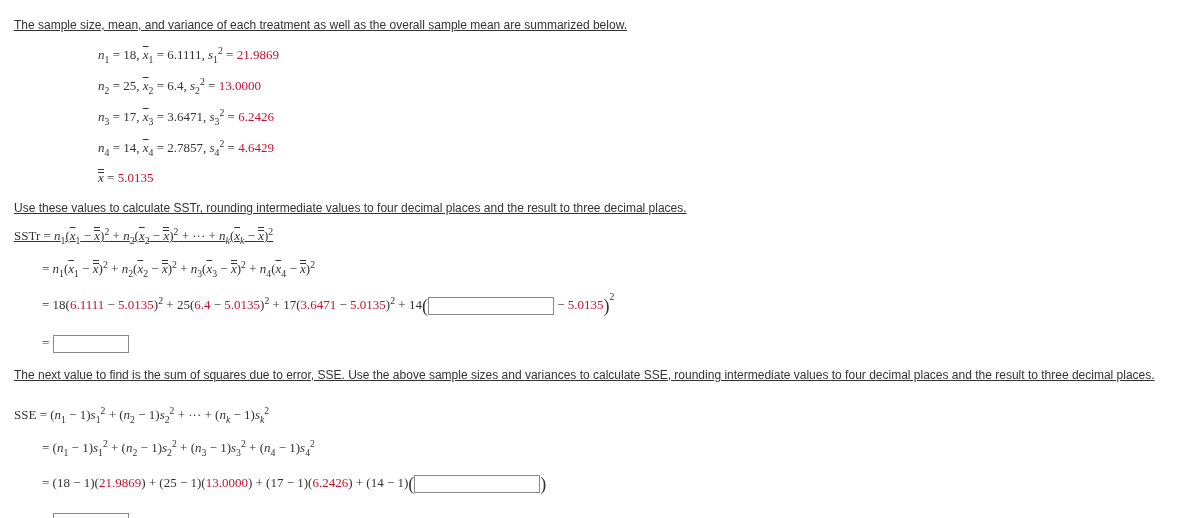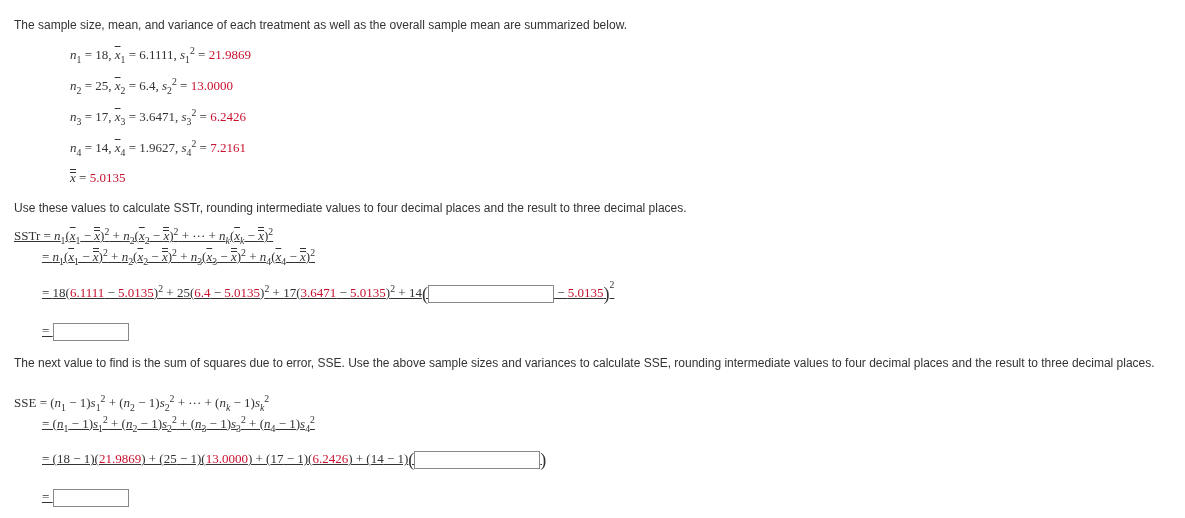--- a/index.html
+++ b/index.html
@@ -2,22 +2,22 @@
 <html><head>
 <meta charset="utf-8">
 <style>
   body {
     font-family: Arial, Helvetica, sans-serif;
     font-size: 12px;
     color: #333;
     margin: 10px 14px;
     line-height: 1.6;
   }
-  .indent1 { margin-left: 56px; margin-top: 10px; margin-bottom: 10px; }
-  .indent2 { margin-left: 28px; margin-bottom: 12px; text-decoration: underline; }
+  .indent1 { margin-left: 84px; margin-top: 10px; margin-bottom: 10px; }
+  .indent2 { margin-left: 28px; margin-top: 12px; margin-bottom: 12px; }
   .red { color: #c8102e; }
   sub { font-size: 0.75em; vertical-align: sub; line-height: 0; }
   sup { font-size: 0.75em; vertical-align: super; line-height: 0; }
   .ov { text-decoration: overline; font-style: italic; }
   .dov { position: relative; font-style: italic; }
   .dov::before {
     content: "";
     position: absolute;
     left: 0; right: 0;
     top: -1px;
@@ -37,21 +37,21 @@
     height: 16px;
     font-size: 12px;
     padding: 0 2px;
     vertical-align: middle;
     background: #fff;
   }
   .w-md { width: 120px; }
   .w-sm { width: 70px; }
   .bigp { font-size: 18px; vertical-align: -3px; font-family: 'Times New Roman', serif; }
   .sqsup { font-size: 0.75em; vertical-align: 0.9em; line-height: 0; }
-  p { margin: 6px 0; }
+  p { margin: 6px 0; text-decoration: underline; }
 </style>
 </head>
 <body>
 
 <p>The sample size, mean, and variance of each treatment as well as the overall sample mean are summarized below.</p>
 
 <div class="indent1 math">
   <i>n</i><sub>1</sub> = <span>18</span>,
   <span class="ov">x</span><sub>1</sub> = <span>6.1111</span>,
   <i>s</i><sub>1</sub><sup>2</sup> = <span class="red">21.9869</span>
@@ -64,22 +64,22 @@
 </div>
 
 <div class="indent1 math">
   <i>n</i><sub>3</sub> = <span>17</span>,
   <span class="ov">x</span><sub>3</sub> = <span>3.6471</span>,
   <i>s</i><sub>3</sub><sup>2</sup> = <span class="red">6.2426</span>
 </div>
 
 <div class="indent1 math">
   <i>n</i><sub>4</sub> = <span>14</span>,
-  <span class="ov">x</span><sub>4</sub> = <span>1.9627</span>,
-  <i>s</i><sub>4</sub><sup>2</sup> = <span class="red">7.2161</span>
+  <span class="ov">x</span><sub>4</sub> = <span>2.7857</span>,
+  <i>s</i><sub>4</sub><sup>2</sup> = <span class="red">4.6429</span>
 </div>
 
 <div class="indent1 math">
   <span class="dov">x</span> = <span class="red">5.0135</span>
 </div>
 
 <p>Use these values to calculate SSTr, rounding intermediate values to four decimal places and the result to three decimal places.</p>
 
 <div class="math" style="margin-top:8px;text-decoration:underline;">
   SSTr = 

